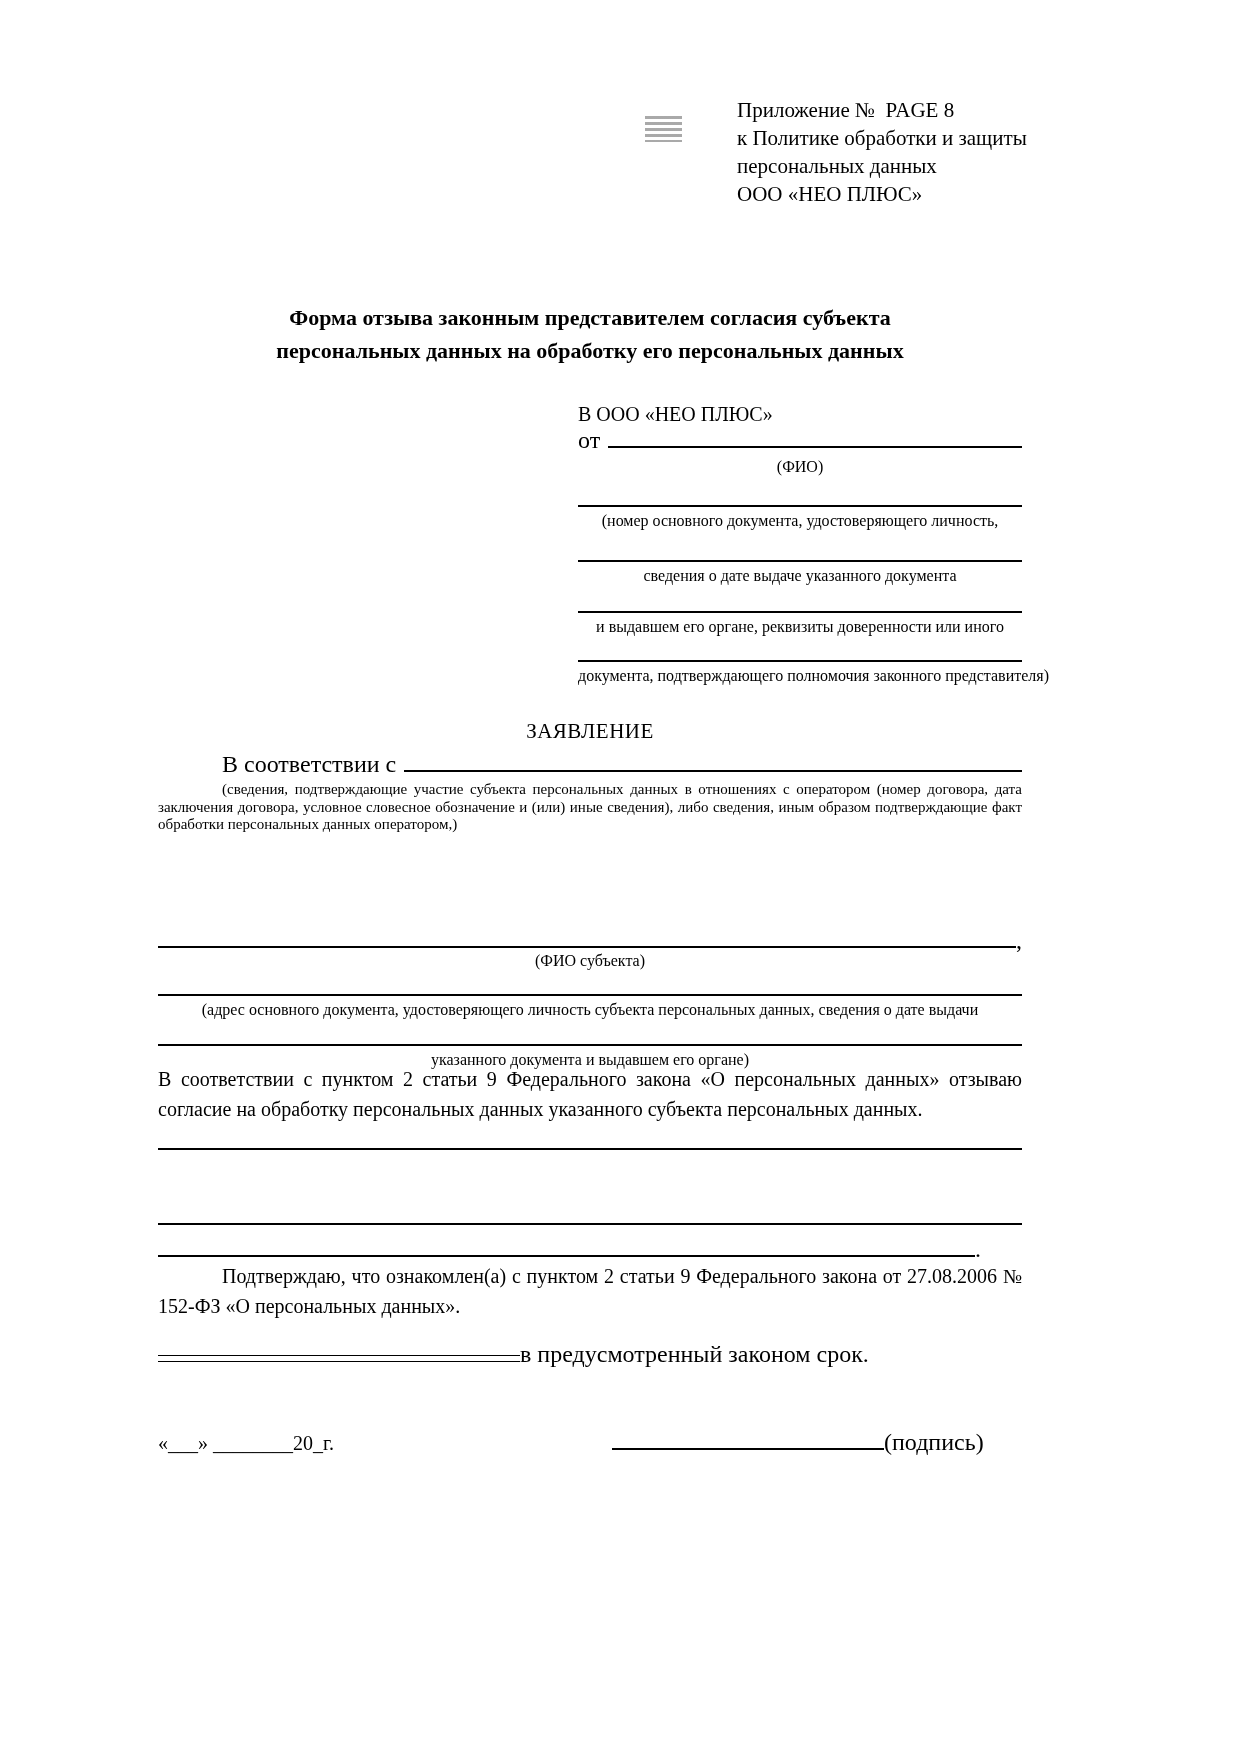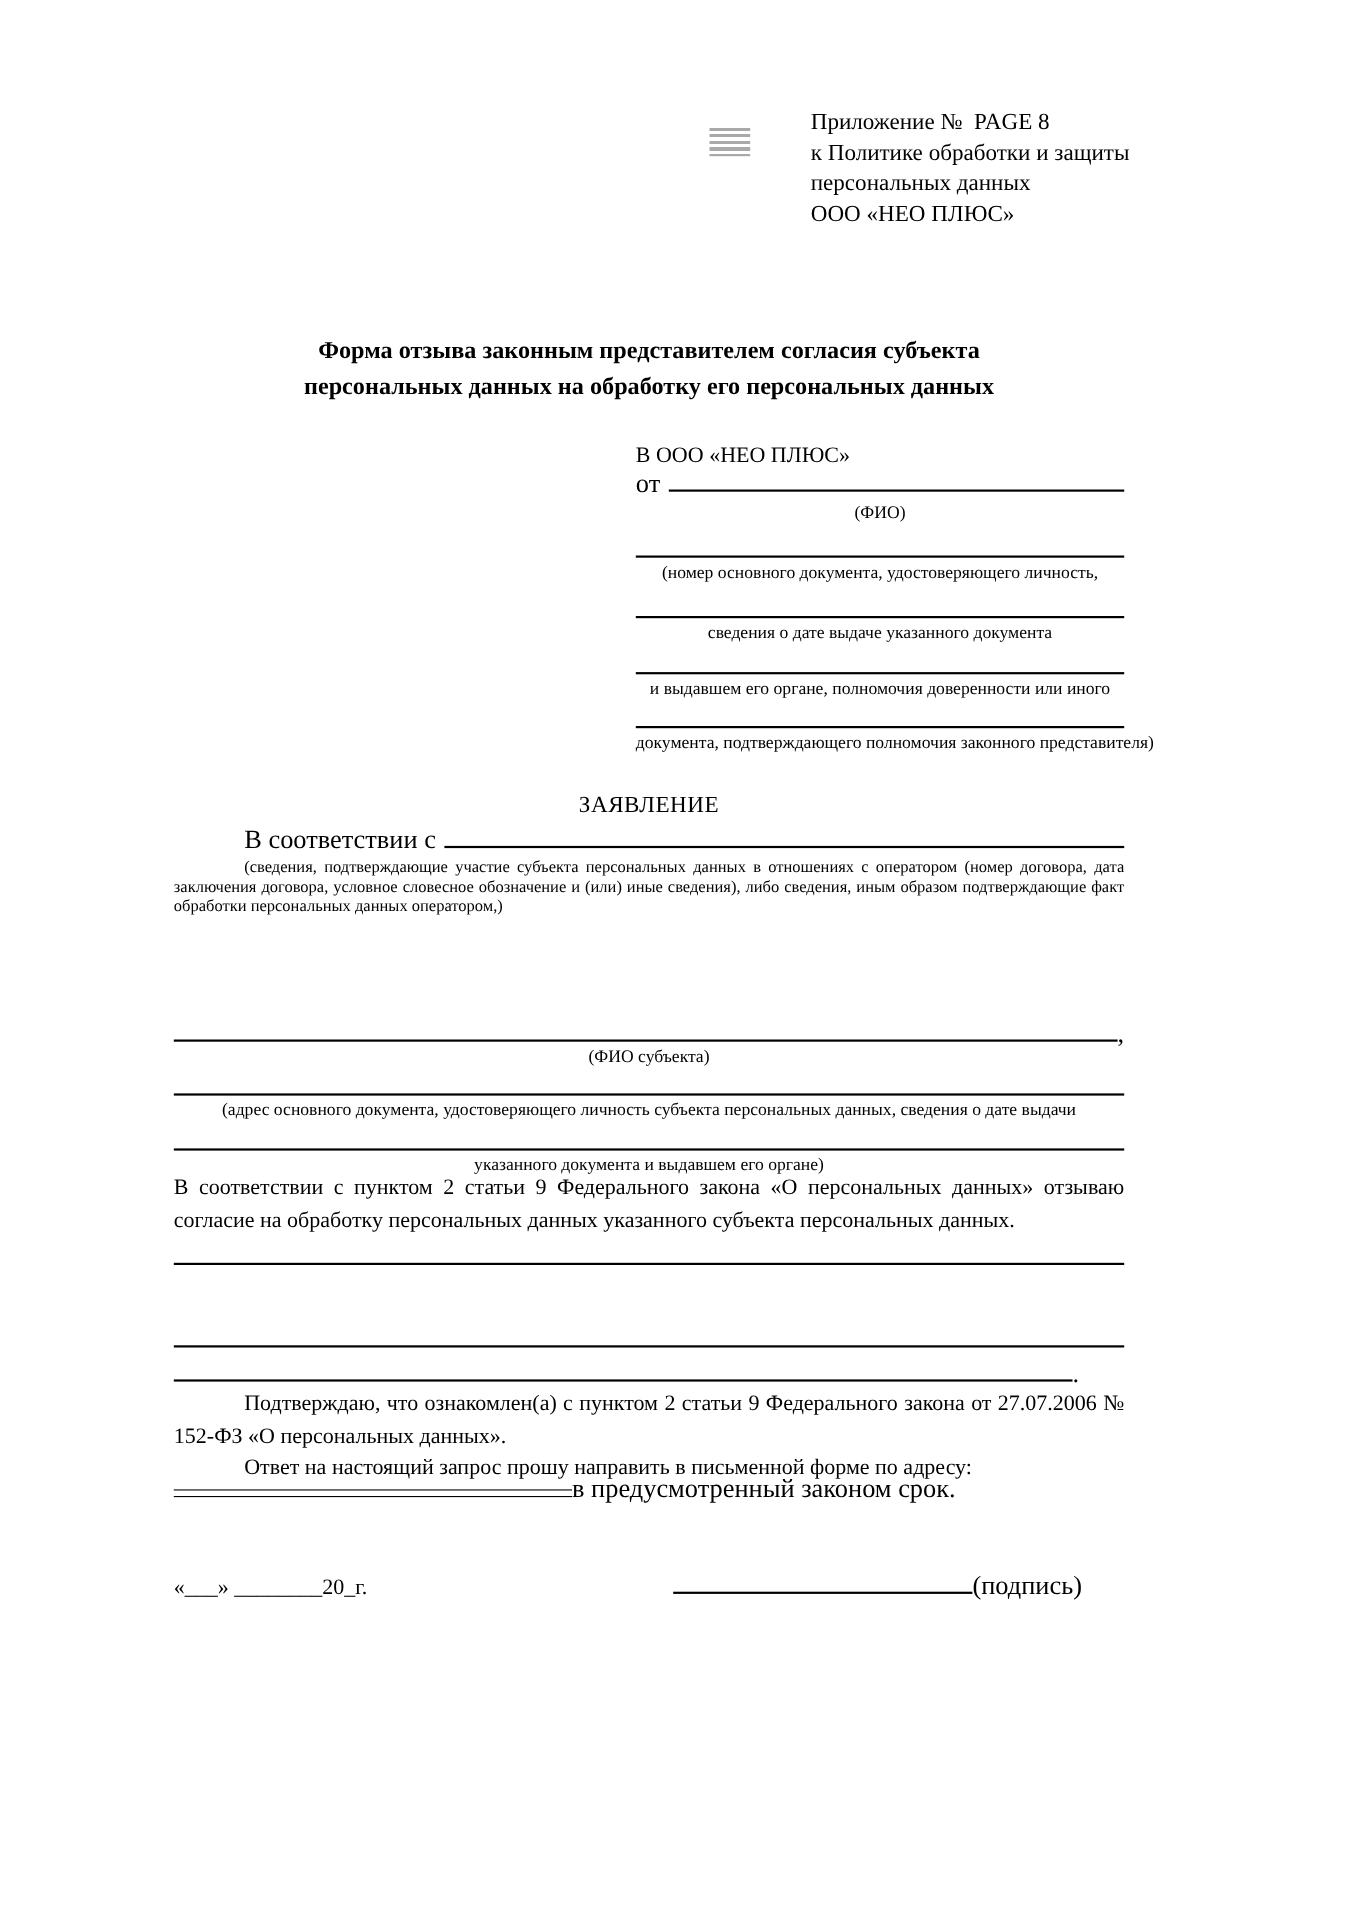--- a/index.html
+++ b/index.html
@@ -74,21 +74,21 @@
   </div>
   <div class="abs cap" style="left:578px; top:458px; width:444px;">(ФИО)</div>
 
   <div class="abs hr" style="left:578px; top:505px; width:444px;"></div>
   <div class="abs cap" style="left:578px; top:512px; width:444px;">(номер основного документа, удостоверяющего личность,</div>
 
   <div class="abs hr" style="left:578px; top:560px; width:444px;"></div>
   <div class="abs cap" style="left:578px; top:567px; width:444px;">сведения о дате выдаче указанного документа</div>
 
   <div class="abs hr" style="left:578px; top:611px; width:444px;"></div>
-  <div class="abs cap" style="left:578px; top:618px; width:444px;">и выдавшем его органе, полномочия доверенности или иного</div>
+  <div class="abs cap" style="left:578px; top:618px; width:444px;">и выдавшем его органе, реквизиты доверенности или иного</div>
 
   <div class="abs hr" style="left:578px; top:660px; width:444px;"></div>
   <div class="abs cap" style="left:578px; top:667px; width:444px;">документа, подтверждающего полномочия законного представителя)</div>
 
   <div class="abs row" style="left:158px; top:750px; width:864px;">
     <span class="lbl-indent">В соответствии с</span>
     <div class="fill"></div>
   </div>
 
   <div class="abs heading" style="left:158px; top:719px; width:864px;">ЗАЯВЛЕНИЕ</div>
@@ -114,23 +114,22 @@
     <div class="fill"></div>
   </div>
 
   <div class="abs hr" style="left:158px; top:1223px; width:864px;"></div>
 
   <div class="abs row" style="left:158px; top:1235px; width:864px;">
     <div class="fill-817"></div>
     <span>.</span>
   </div>
 
-  <div class="abs body-text just indent" style="left:158px; top:1261px; width:864px;">Подтверждаю, что ознакомлен(а) с пунктом 2 статьи 9 Федерального закона от 27.07.2006 № 152-ФЗ «О персональных данных».</div>
+  <div class="abs body-text just indent" style="left:158px; top:1261px; width:864px;">Подтверждаю, что ознакомлен(а) с пунктом 2 статьи 9 Федерального закона от 27.08.2006 № 152-ФЗ «О персональных данных».</div>
 
-  <div class="abs body-text indent" style="left:158px; top:1319px; width:864px;">Ответ на настоящий запрос прошу направить в письменной форме по адресу:</div>
 
   <div class="abs row" style="left:158px; top:1340px; width:864px;">
     <div class="dfill"></div>
     <span>в предусмотренный законом срок.</span>
   </div>
 
   <div class="abs body-text" style="left:158px; top:1428px;">«___» ________20_г.</div>
 
   <div class="abs row" style="left:612px; top:1428px; width:382px;">
     <div class="fill-272"></div>

